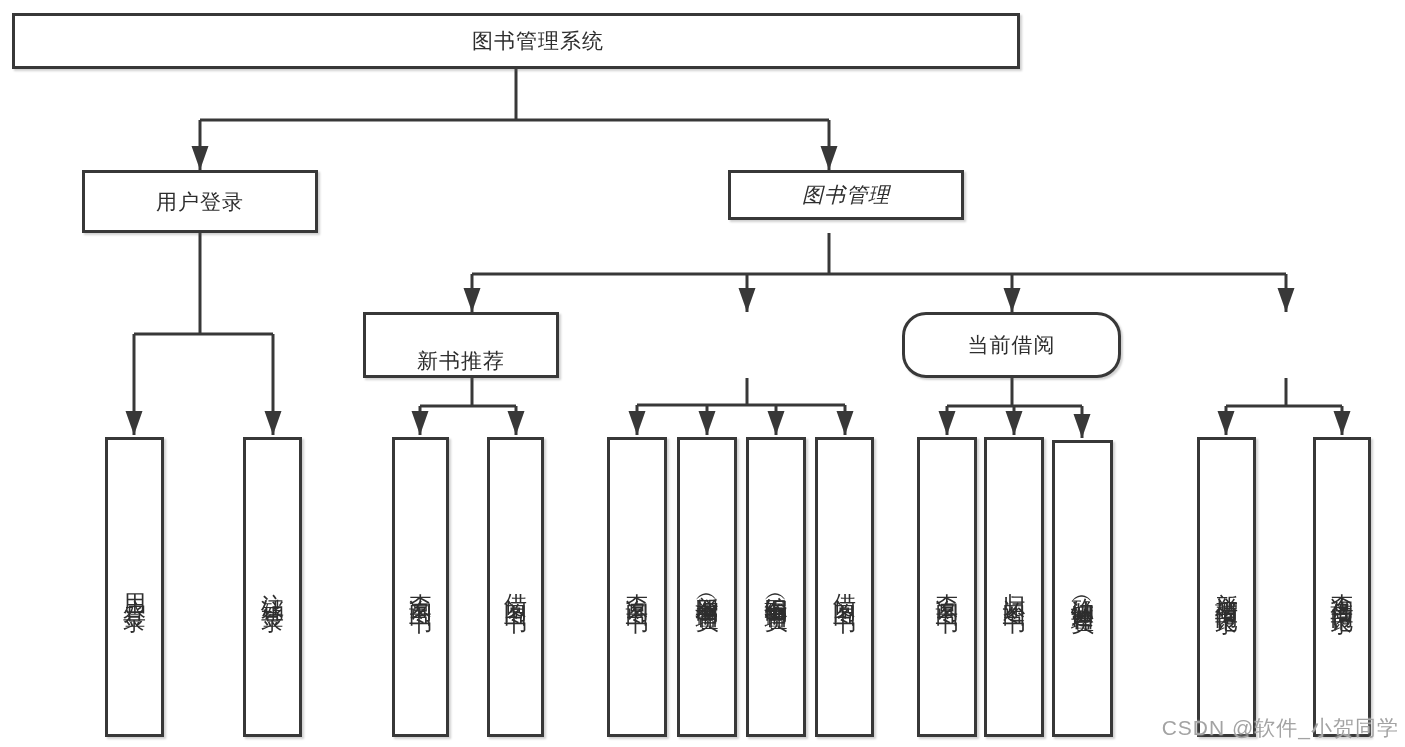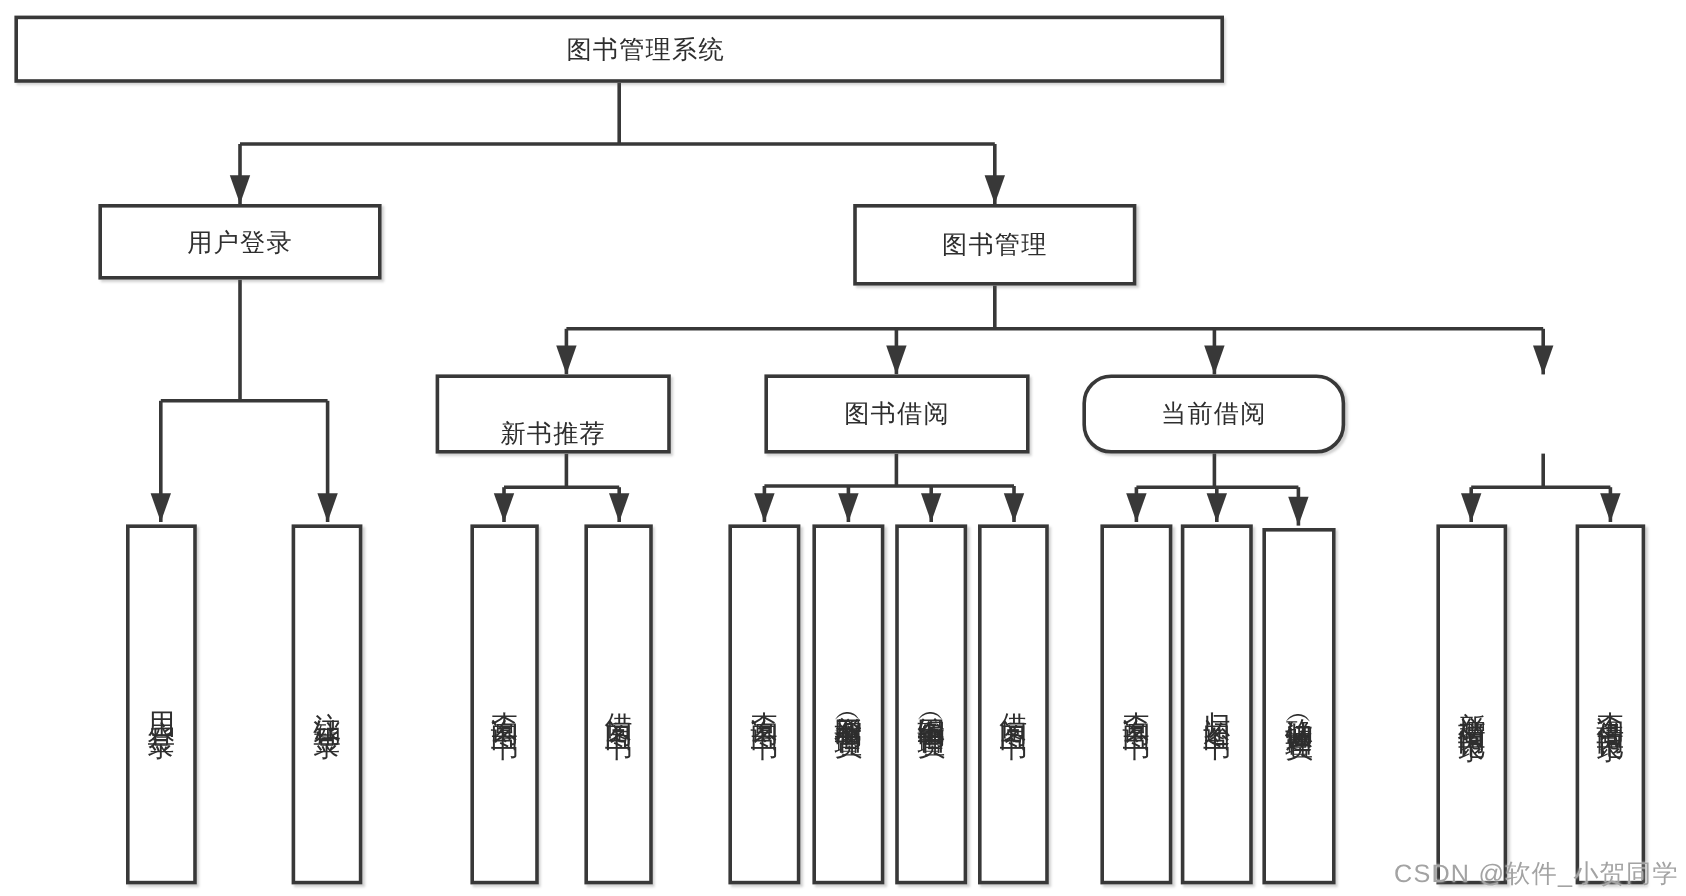--- a/index.html
+++ b/index.html
@@ -101,29 +101,26 @@
     </g>
   </svg>
 
   <div class="node h-node" style="left:12px;top:13px;width:1008px;height:56px;padding-left:44px;">
     <span>图书管理系统</span>
   </div>
 
   <div class="node h-node" style="left:82px;top:170px;width:236px;height:63px;">
     <span>用户登录</span>
   </div>
-  <div class="node h-node" style="left:711px;top:170px;width:236px;height:68px;">
+  <div class="node h-node" style="left:728px;top:170px;width:236px;height:50px;font-style:italic;">
     <span>图书管理</span>
   </div>
 
   <div class="node h-node" style="left:363px;top:312px;width:196px;height:66px;align-items:flex-end;">
     <span>新书推荐</span>
-  </div>
-  <div class="node h-node" style="left:637px;top:312px;width:221px;height:66px;">
-    <span>图书借阅</span>
   </div>
   <div class="node h-node" style="left:902px;top:312px;width:219px;height:66px;border-radius:24px;">
     <span>当前借阅</span>
   </div>
 
   <div class="node v-node" style="left:105px;top:437px;width:59px;height:300px;">
     <span>用户登录</span>
   </div>
   <div class="node v-node" style="left:243px;top:437px;width:59px;height:300px;">
     <span>注销登录</span>

